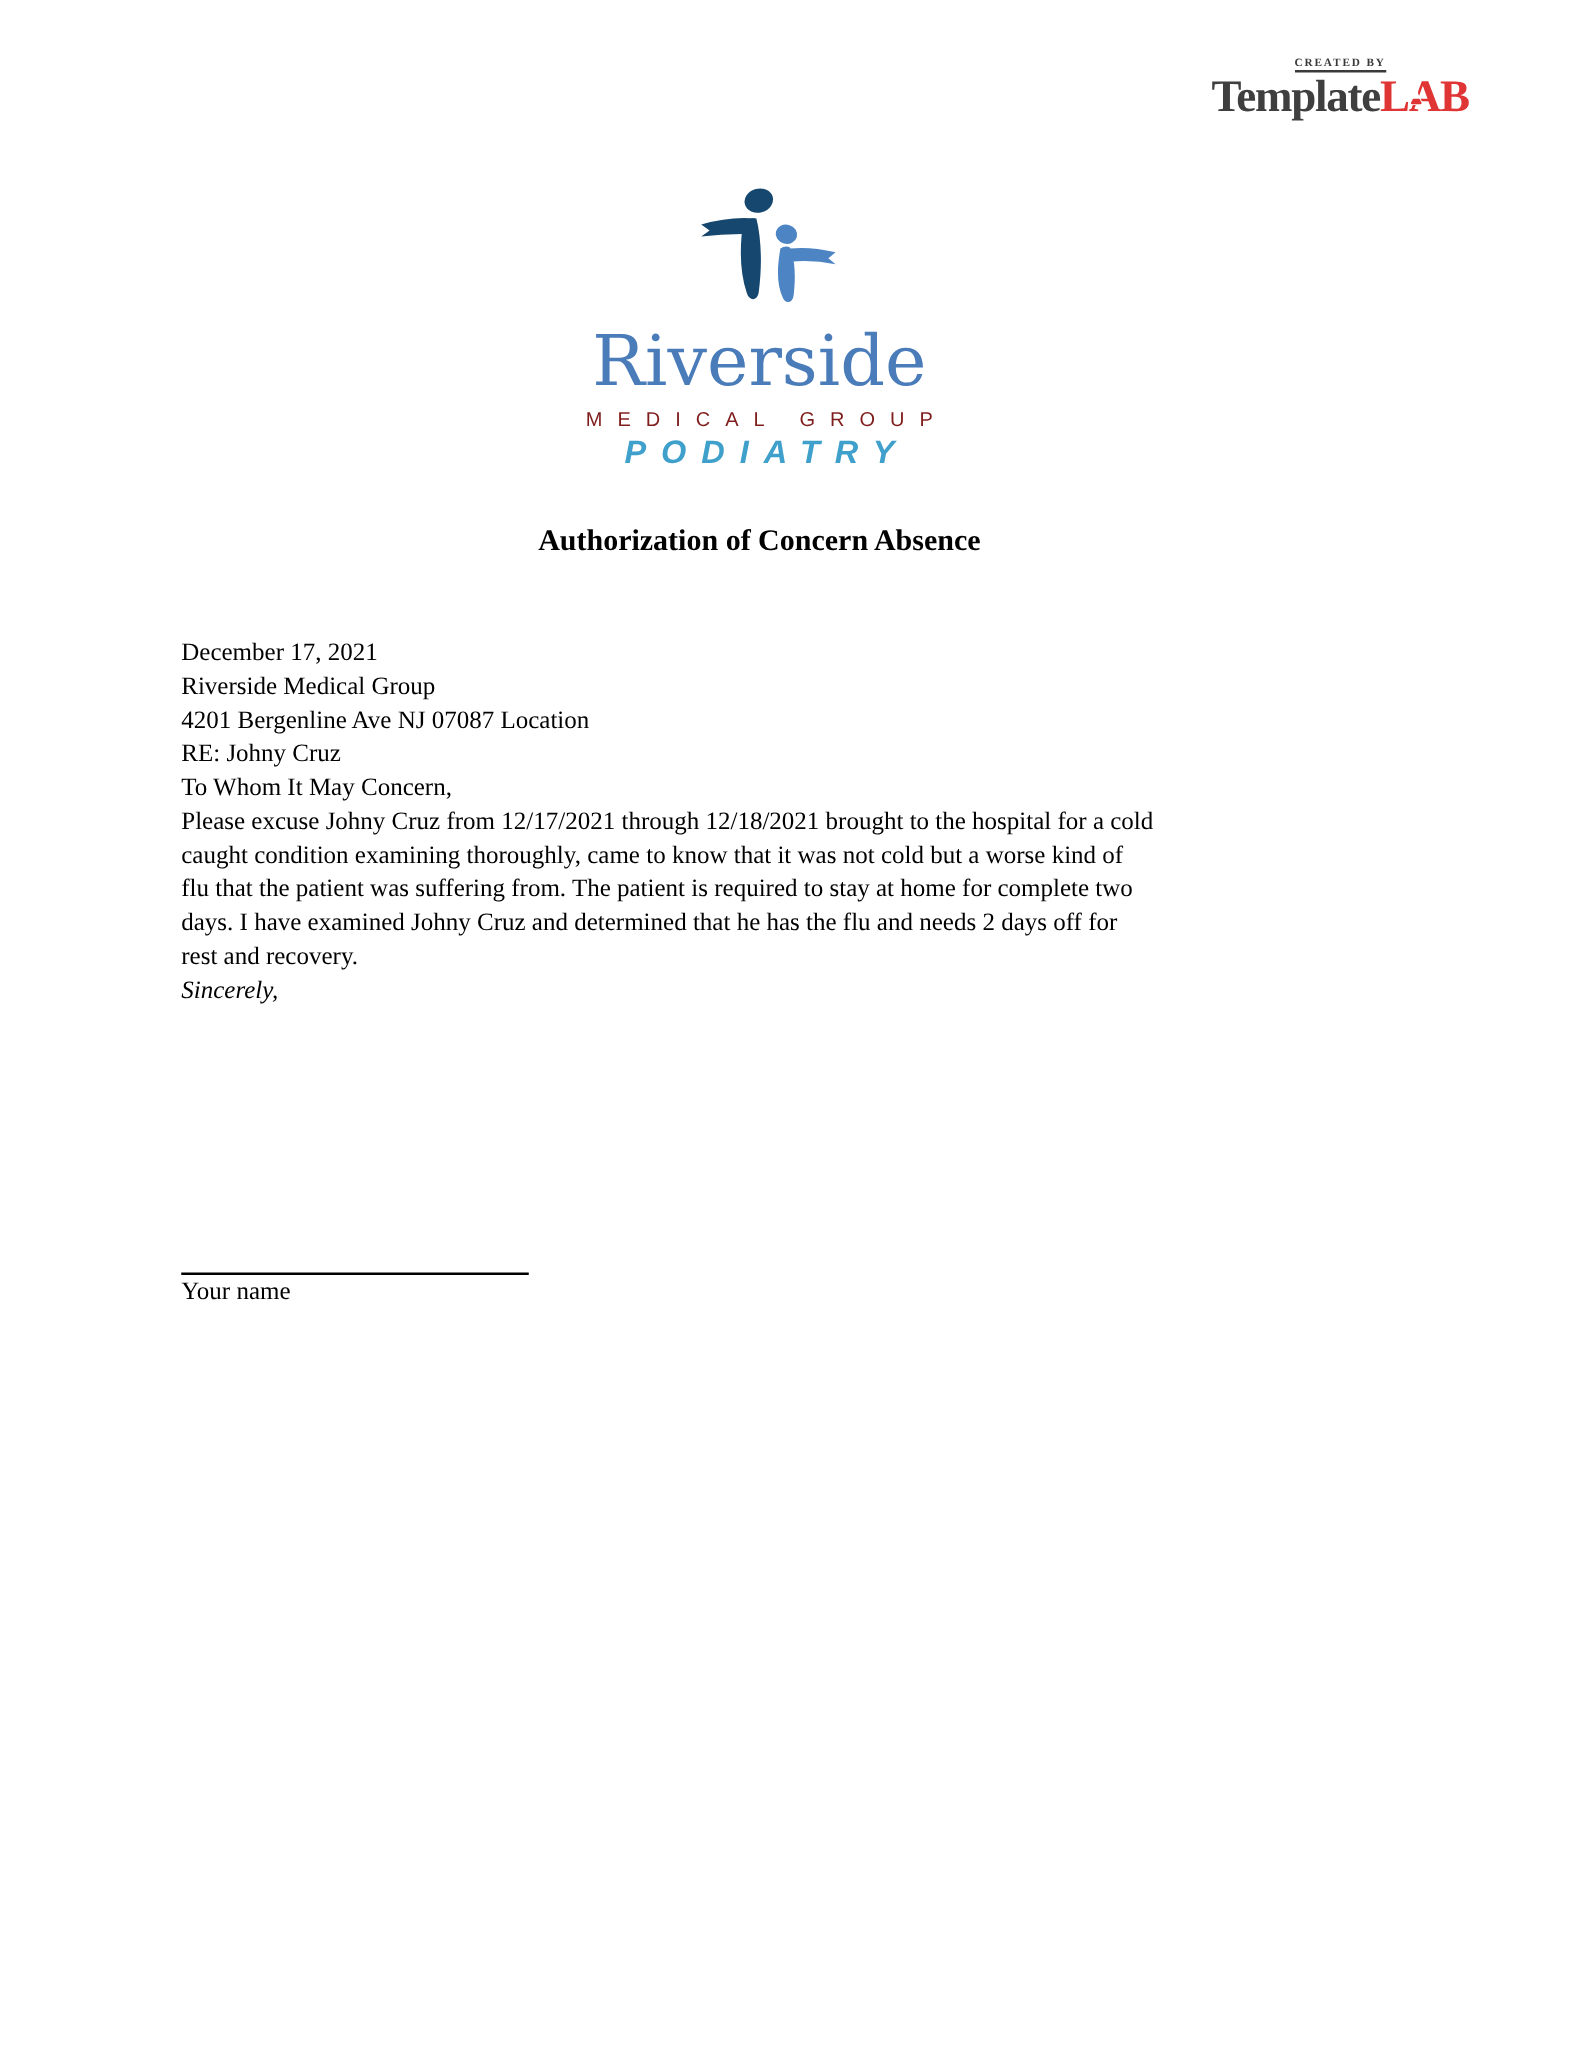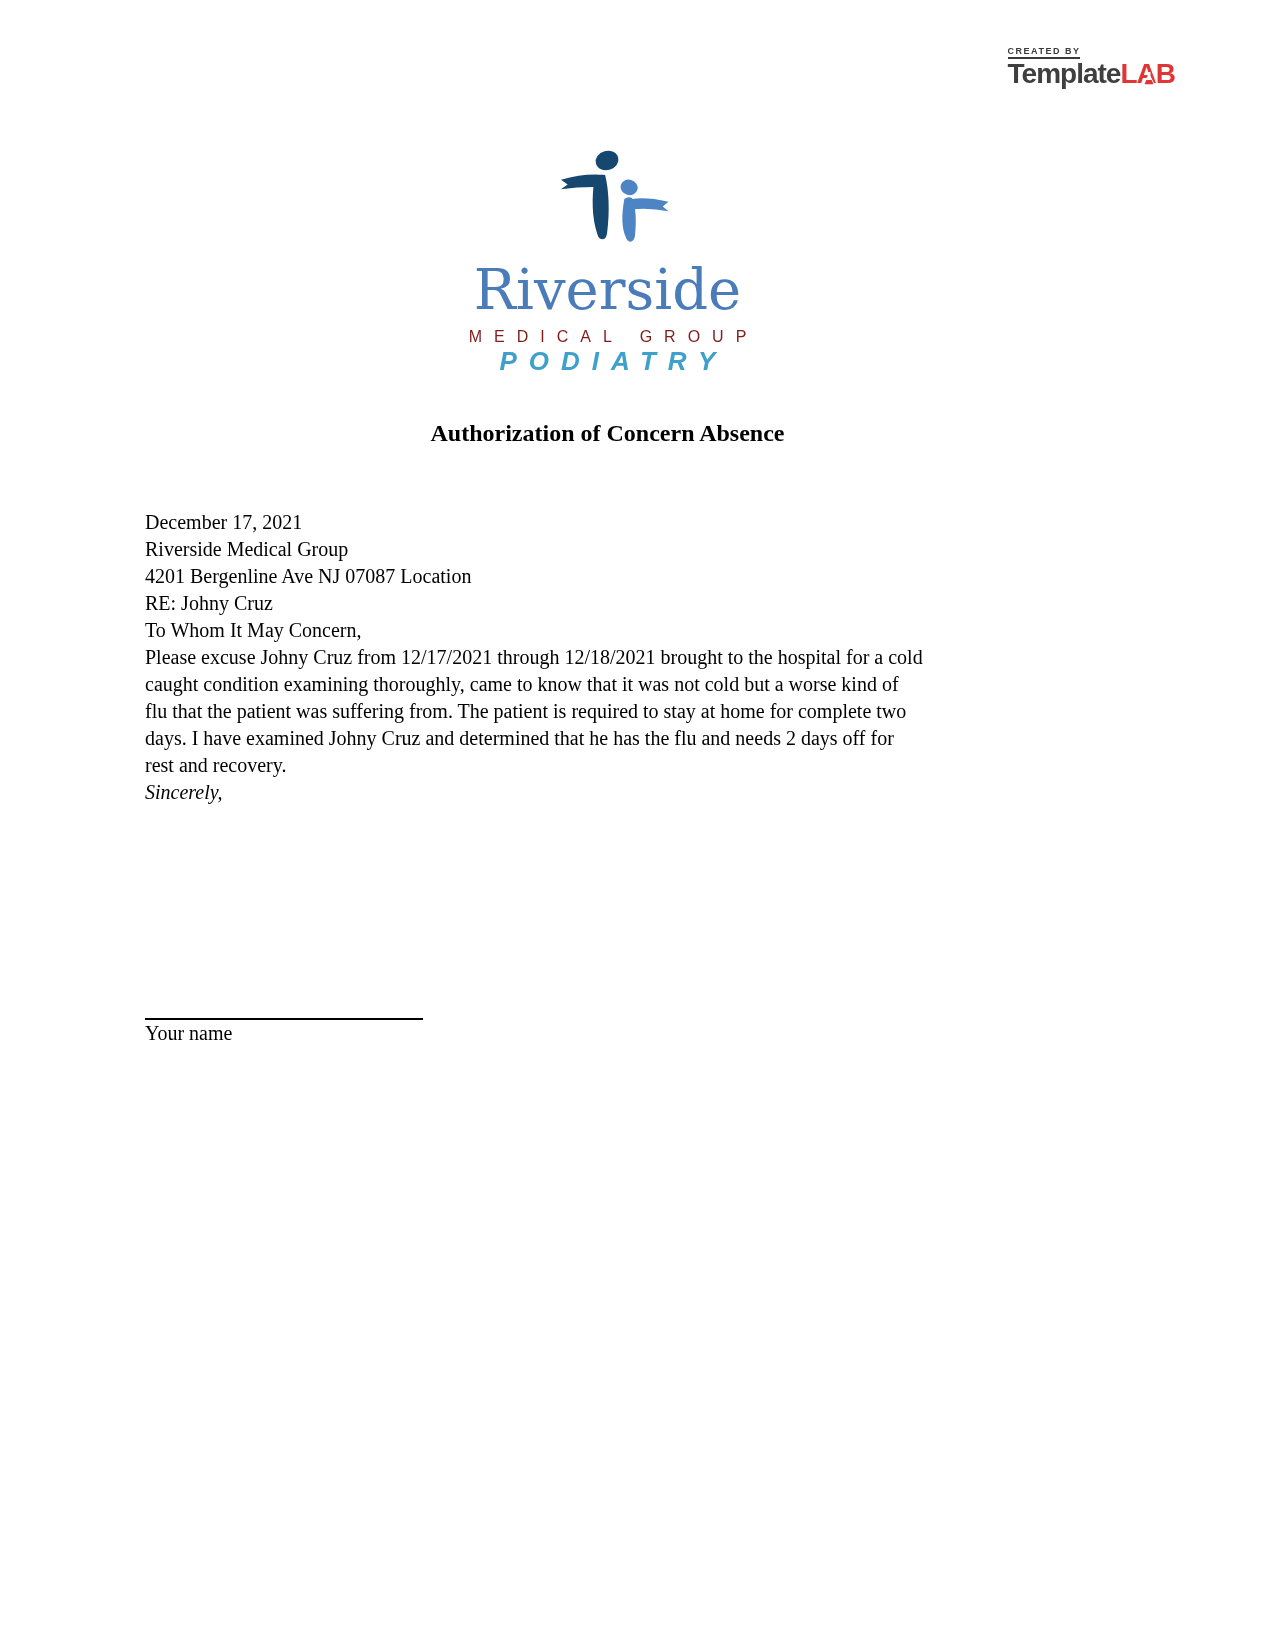--- a/index.html
+++ b/index.html
@@ -8,32 +8,32 @@
     width:1275px;height:1650px;
     background:#ffffff;
     font-family:"Liberation Serif", serif;
     color:#000;
     overflow:hidden;
   }
 
   
   .brand{
     position:absolute;top:40px;right:100px;
-    font-family:Liberation Sans, sans-serif;
-    text-align:left;
+    font-family:Liberation Serif, serif;
+    text-align:center;
   }
   .brand .created-by{
     display:inline-block;
     font-size:9px;font-weight:bold;letter-spacing:1.5px;
     color:#3a3a3a;
     border-bottom:2px solid #3a3a3a;
     padding-bottom:1px;margin-bottom:1px;
   }
   .brand .wordmark{
-    font-size:28px;font-weight:bold;letter-spacing:-1px;line-height:1;
+    font-size:36px;font-weight:bold;letter-spacing:-1px;line-height:1;
     white-space:nowrap;
   }
   .brand .wm-template{color:#3f3f3f;}
   .brand .wm-lab{color:#e03535;position:relative;}
   .brand .flask{
     position:absolute;left:23px;top:13px;width:12px;height:15px;
     pointer-events:none;
   }
 
   

